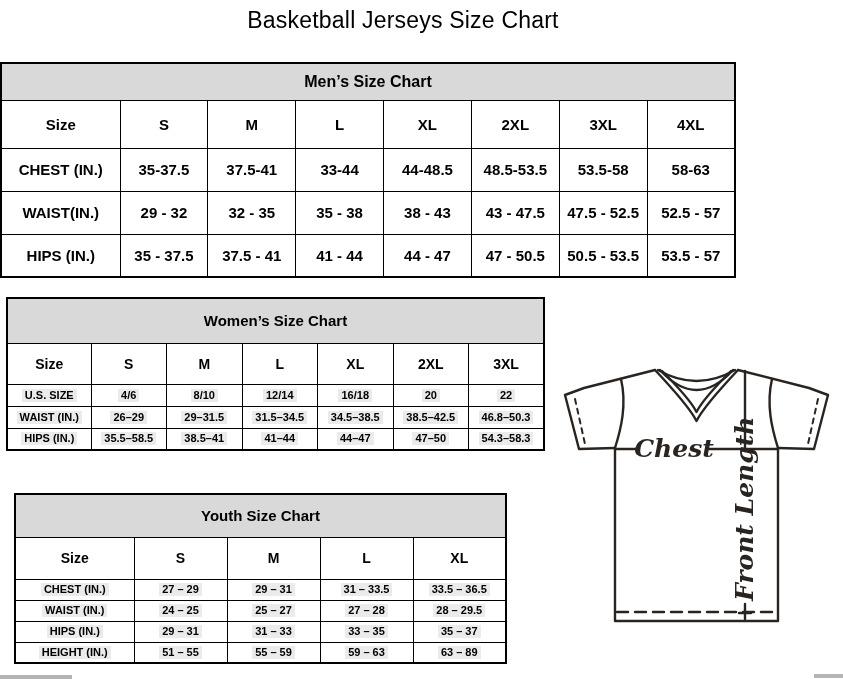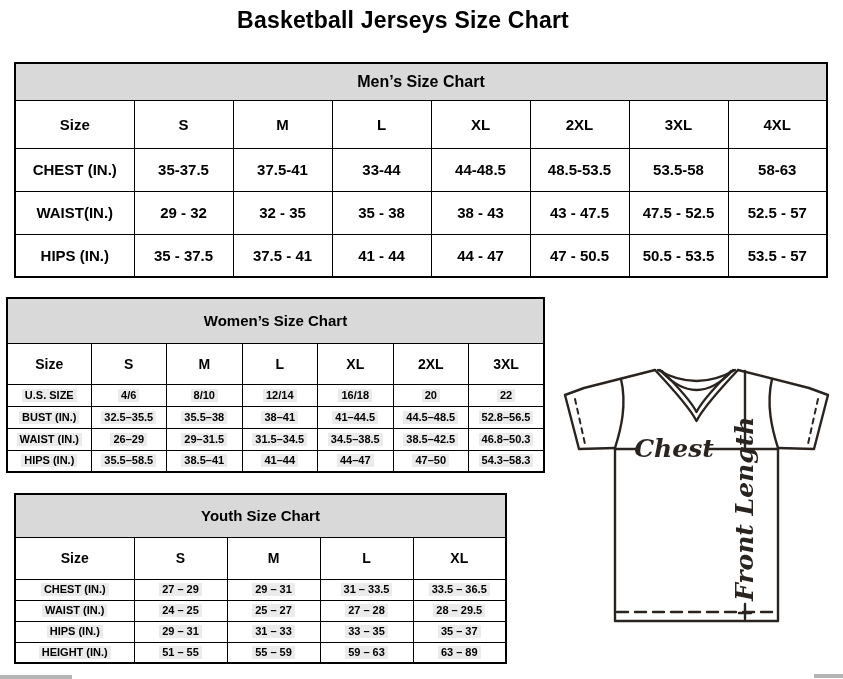--- a/index.html
+++ b/index.html
@@ -2,36 +2,36 @@
 <html style="--band-gray: #d9d9d9; --border-black: #000000; --highlight: #ebebeb; --diagram-ink: #2a2420;"><head>
 <meta charset="utf-8">
 <style>
   * { margin:0; padding:0; box-sizing:border-box; }
   html,body { background:#ffffff; }
   body { width:843px; height:679px; font-family:"Liberation Sans", sans-serif; color:#000; }
   #stage { position:relative; width:843px; height:679px; overflow:hidden; background:#fff; }
 
   .page-title {
     position:absolute; top:7px; left:0; width:806px;
-    text-align:center; font-size:23px; font-weight:bold; letter-spacing:0.2px;
+    text-align:center; font-size:23px; font-weight:normal; letter-spacing:0.2px;
   }
 
   table.chart {
     position:absolute; border-collapse:collapse; table-layout:fixed;
     background:#fff; font-weight:bold; color:#000;
     border:2px solid var(--border-black, #000);
   }
   .chart th, .chart td {
     border:1px solid var(--border-black, #000);
     text-align:center; vertical-align:middle;
     overflow:hidden; white-space:nowrap; padding:0;
   }
   .chart tr.band-row th { background:var(--band-gray, #d9d9d9); }
 
-  #men-table   { left:14px; top:62px;  width:814px; font-size:15px; }
+  #men-table   { left:0; top:62px;  width:736px; font-size:15px; }
   #men-table   .band-row { height:37px; font-size:16px; }
   #men-table   .size-row { height:48px; font-size:15px; }
   #men-table   .data-row { height:43px; }
 
   #women-table { left:6px; top:297px; width:539px; font-size:11px; }
   #women-table .band-row { height:45px; font-size:15px; }
   #women-table .size-row { height:41px; font-size:14px; }
   #women-table .data-row { height:22px; }
 
   #youth-table { left:14px; top:493px; width:493px; font-size:11px; }
@@ -139,29 +139,20 @@
           <th><span class="t">3XL</span></th>
         </tr>
         <tr class="data-row">
           <th><span class="t">U.S. SIZE</span></th>
           <td><span class="t">4/6</span></td>
           <td><span class="t">8/10</span></td>
           <td><span class="t">12/14</span></td>
           <td><span class="t">16/18</span></td>
           <td><span class="t">20</span></td>
           <td><span class="t">22</span></td>
-        </tr>
-        <tr class="data-row">
-          <th><span class="t">BUST (IN.)</span></th>
-          <td><span class="t">32.5–35.5</span></td>
-          <td><span class="t">35.5–38</span></td>
-          <td><span class="t">38–41</span></td>
-          <td><span class="t">41–44.5</span></td>
-          <td><span class="t">44.5–48.5</span></td>
-          <td><span class="t">52.8–56.5</span></td>
         </tr>
         <tr class="data-row">
           <th><span class="t">WAIST (IN.)</span></th>
           <td><span class="t">26–29</span></td>
           <td><span class="t">29–31.5</span></td>
           <td><span class="t">31.5–34.5</span></td>
           <td><span class="t">34.5–38.5</span></td>
           <td><span class="t">38.5–42.5</span></td>
           <td><span class="t">46.8–50.3</span></td>
         </tr>

